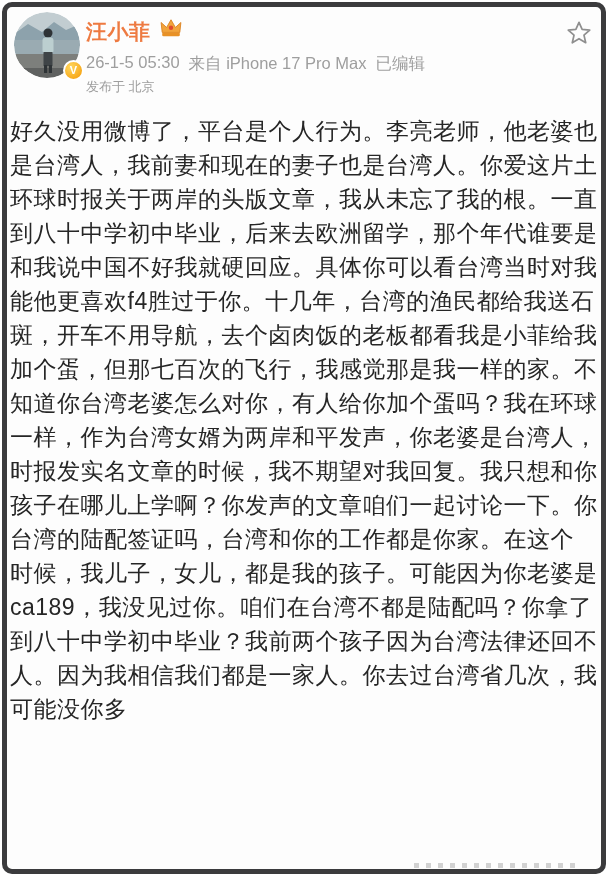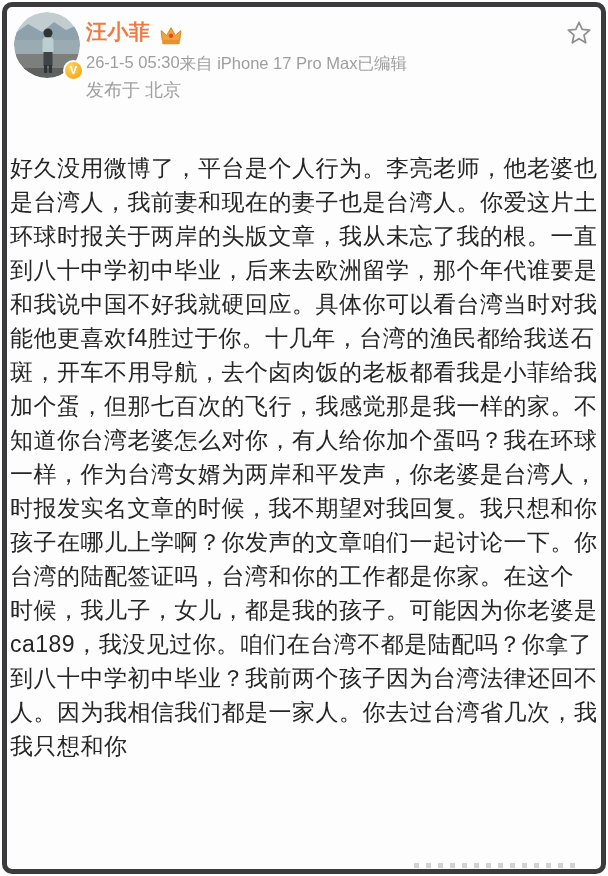--- a/index.html
+++ b/index.html
@@ -36,45 +36,45 @@
     box-sizing: border-box;
     border-radius: 50%;
     background: radial-gradient(circle at 35% 30%, #ffd75e, #f7a81b 75%);
     border: 2px solid #ffffff;
     color: #ffffff;
     font-size: 11px; font-weight: 700; line-height: 17px;
     text-align: center;
   }
   .name-row {
     position: absolute; left: 79px; top: 11px;
-    display: flex; align-items: flex-end; gap: 9px;
+    display: flex; align-items: flex-start; gap: 9px;
   }
   .username {
     color: #ee7a41;
     font-size: 21px;
     font-weight: 700;
     letter-spacing: 0.5px;
     cursor: pointer;
   }
   .crown { width: 22px; height: 20px; display: inline-block; }
   .meta-row {
     position: absolute; left: 79px; top: 46px;
-    display: flex; 
+    display: flex; gap: 9px;
     color: #9e9e9e; font-size: 16.5px;
     white-space: nowrap;
   }
   .location-row {
     position: absolute; left: 79px; top: 71px;
-    color: #9e9e9e; font-size: 18px;
+    color: #9e9e9e; font-size: 13px;
   }
   .star-btn {
     position: absolute; top: 13px; right: 9px;
     width: 26px; height: 26px; cursor: pointer;
   }
-  .post-body { padding: 0 0 0 3px; margin-top: 37px; }
+  .post-body { padding: 0 0 0 3px; }
   .body-line {
     font-size: 23px;
     line-height: 34px;
     letter-spacing: 0.5px;
     color: #262626;
     white-space: pre;
   }
   .watermark {
     position: absolute; bottom: 1px; right: 22px;
     width: 165px; height: 5px;
@@ -150,18 +150,18 @@
       <div class="body-line">加个蛋，但那七百次的飞行，我感觉那是我一样的家。不</div>
       <div class="body-line">知道你台湾老婆怎么对你，有人给你加个蛋吗？我在环球</div>
       <div class="body-line">一样，作为台湾女婿为两岸和平发声，你老婆是台湾人，</div>
       <div class="body-line">时报发实名文章的时候，我不期望对我回复。我只想和你</div>
       <div class="body-line">孩子在哪儿上学啊？你发声的文章咱们一起讨论一下。你</div>
       <div class="body-line">台湾的陆配签证吗，台湾和你的工作都是你家。在这个</div>
       <div class="body-line">时候，我儿子，女儿，都是我的孩子。可能因为你老婆是</div>
       <div class="body-line">ca189，我没见过你。咱们在台湾不都是陆配吗？你拿了</div>
       <div class="body-line">到八十中学初中毕业？我前两个孩子因为台湾法律还回不</div>
       <div class="body-line">人。因为我相信我们都是一家人。你去过台湾省几次，我</div>
-      <div class="body-line">我只想和你</div>
+      <div class="body-line">可能没你多</div>
     </div>
 
   <div class="watermark"></div>
 
 </div>
 
 </body></html>

